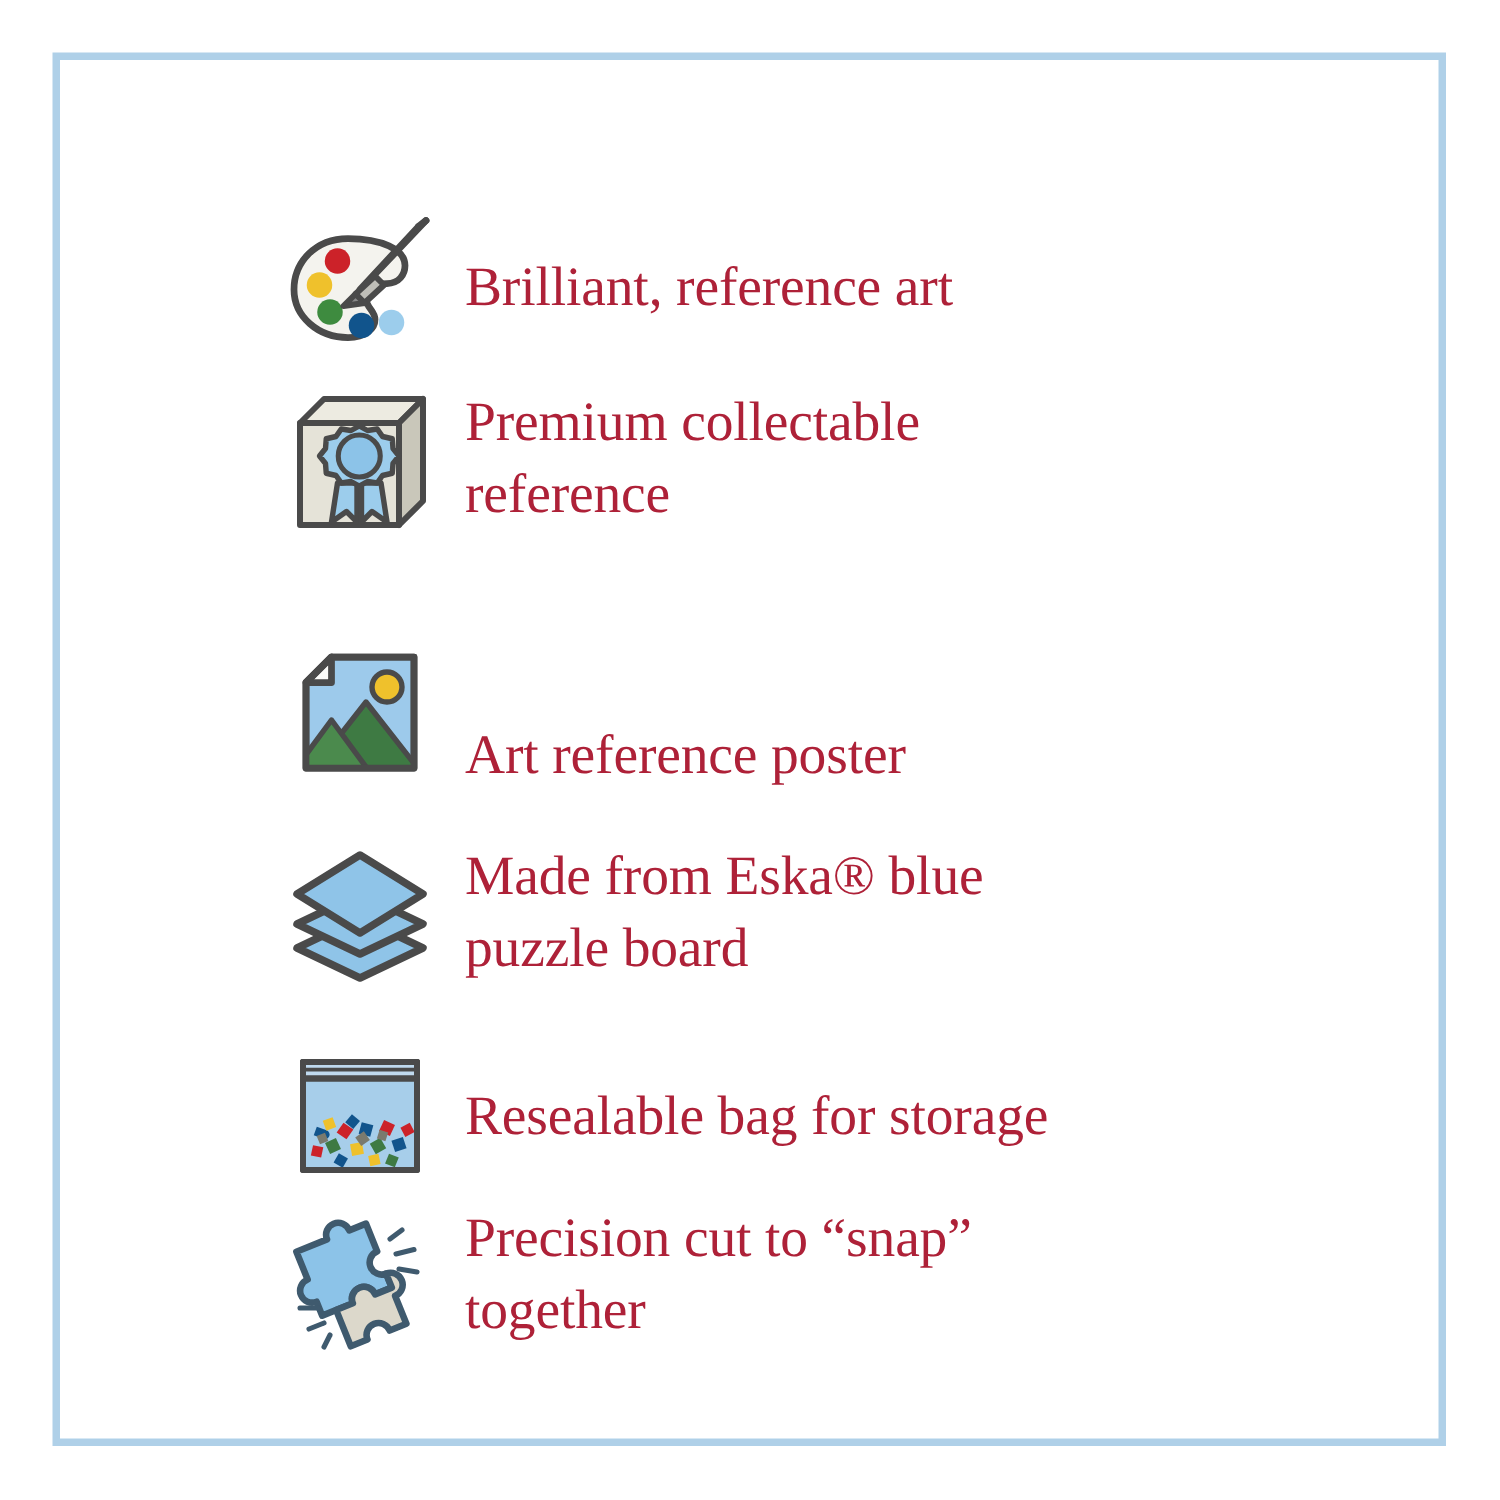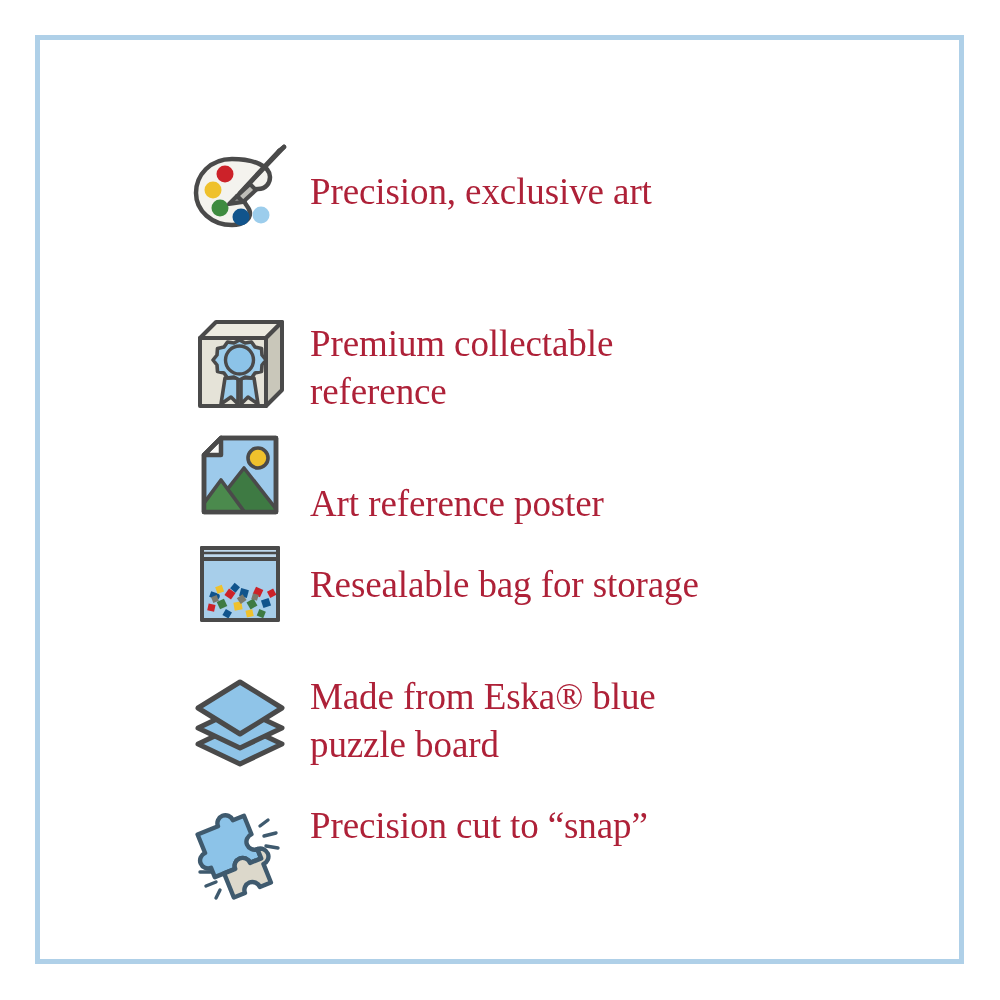--- a/index.html
+++ b/index.html
@@ -64,21 +64,21 @@
     color: #AE2138;
     font-size: 37px;
     line-height: 1.30;
     letter-spacing: -0.1px;
     padding-top: 2px;
     font-family: "Liberation Serif", "DejaVu Serif", serif;
   }
 
   
   .row-0 { height: 130px; align-items: center; }
-  .row-1 { height: 160px; align-items: flex-end; }
+  .row-1 { height: 160px; align-items: flex-start; }
   .row-2 { height: 112px; align-items: flex-end; }
   .row-3 { height: 112px; align-items: center; }
   .row-4 { height: 160px; align-items: center; }
   .row-5 { height: 160px; }
 
   .label-cell .line { display: block; white-space: nowrap; }
 </style>
 </head>
 <body>
 
@@ -109,21 +109,21 @@
             <path d="M52 54 L91 12" stroke="#4A4A4A" stroke-width="4.5" stroke-linecap="round" fill="none"></path>
             <path d="M58 48 L96 8" stroke="#4A4A4A" stroke-width="4.5" stroke-linecap="round" fill="none"></path>
             <path d="M91 12 L96 8" stroke="#4A4A4A" stroke-width="4.5" stroke-linecap="round"></path>
 
             <path d="M49 57 L62 45 L68 51 L55 63 Z" fill="#BFBEB8" stroke="#4A4A4A" stroke-width="4" stroke-linejoin="round"></path>
 
             <path d="M49 57 L41 65 L55 63 Z" fill="#8A8A8A" stroke="#4A4A4A" stroke-width="4" stroke-linejoin="round"></path>
           </svg>
         </div>
         <div class="label-cell">
-          <span class="line">Precision, exclusive art</span>
+          <span class="line">Brilliant, reference art</span>
         </div>
       </div>
 
       <div class="feature-row row-1">
         <div class="icon-cell">
           <svg width="104" height="104" viewBox="0 0 104 104" aria-hidden="true">
 
             <path d="M12 26 L28 10 L94 10 L78 26 Z" fill="#EDEBE1" stroke="#4A4A4A" stroke-width="4" stroke-linejoin="round"></path>
 
             <path d="M78 26 L94 10 L94 78 L78 94 Z" fill="#C9C7BA" stroke="#4A4A4A" stroke-width="4" stroke-linejoin="round"></path>
@@ -161,20 +161,37 @@
             </clipPath>
             <g clip-path="url(#posterClip)">
               <path d="M56 44 L92 90 L20 90 Z" fill="#3E7A43" stroke="#4A4A4A" stroke-width="3.6" stroke-linejoin="round"></path>
               <path d="M33 56 L58 90 L8 90 Z" fill="#4B8A4D" stroke="#4A4A4A" stroke-width="3.6" stroke-linejoin="round"></path>
             </g>
             <path d="M33 14 L88 14 L88 88 L16 88 L16 31 Z" fill="none" stroke="#4A4A4A" stroke-width="4.5" stroke-linejoin="round"></path>
           </svg>
         </div>
         <div class="label-cell">
           <span class="line">Art reference poster</span>
+        </div>
+      </div>
+
+      <div class="feature-row row-4">
+        <div class="icon-cell">
+          <svg width="104" height="104" viewBox="0 0 104 104" aria-hidden="true">
+
+            <path d="M52 56 L94 76 L52 96 L10 76 Z" fill="#8FC4E8" stroke="#4A4A4A" stroke-width="5" stroke-linejoin="round"></path>
+
+            <path d="M52 40 L94 60 L52 80 L10 60 Z" fill="#8FC4E8" stroke="#4A4A4A" stroke-width="5" stroke-linejoin="round"></path>
+
+            <path d="M52 14 L94 40 L52 66 L10 40 Z" fill="#8FC4E8" stroke="#4A4A4A" stroke-width="5" stroke-linejoin="round"></path>
+          </svg>
+        </div>
+        <div class="label-cell">
+          <span class="line">Made from Eska® blue</span>
+          <span class="line">puzzle board</span>
         </div>
       </div>
 
       <div class="feature-row row-3">
         <div class="icon-cell">
           <svg width="104" height="104" viewBox="0 0 104 104" aria-hidden="true">
             <clipPath id="bagClip">
               <rect x="14" y="16" width="76" height="72"></rect>
             </clipPath>
 
@@ -207,37 +224,20 @@
             <rect x="14" y="16" width="76" height="72" fill="none" stroke="#4A4A4A" stroke-width="4" stroke-linejoin="round"></rect>
             <line x1="14" y1="27" x2="90" y2="27" stroke="#4A4A4A" stroke-width="4"></line>
             <line x1="14" y1="21" x2="90" y2="21" stroke="#4A4A4A" stroke-width="2.5"></line>
           </svg>
         </div>
         <div class="label-cell">
           <span class="line">Resealable bag for storage</span>
         </div>
       </div>
 
-      <div class="feature-row row-4">
-        <div class="icon-cell">
-          <svg width="104" height="104" viewBox="0 0 104 104" aria-hidden="true">
-
-            <path d="M52 56 L94 76 L52 96 L10 76 Z" fill="#8FC4E8" stroke="#4A4A4A" stroke-width="5" stroke-linejoin="round"></path>
-
-            <path d="M52 40 L94 60 L52 80 L10 60 Z" fill="#8FC4E8" stroke="#4A4A4A" stroke-width="5" stroke-linejoin="round"></path>
-
-            <path d="M52 14 L94 40 L52 66 L10 40 Z" fill="#8FC4E8" stroke="#4A4A4A" stroke-width="5" stroke-linejoin="round"></path>
-          </svg>
-        </div>
-        <div class="label-cell">
-          <span class="line">Made from Eska® blue</span>
-          <span class="line">puzzle board</span>
-        </div>
-      </div>
-
       <div class="feature-row row-5">
         <div class="icon-cell">
           <svg width="108" height="108" viewBox="0 0 108 108" aria-hidden="true">
             <g transform="rotate(-22 54 54)">
 
               <path d="M22 20
                        L46 20
                        a9 9 0 0 1 14 0
                        L54 20 L54 20
                        L60 20 L60 20
@@ -255,18 +255,19 @@
 
             <g stroke="#3F5A6E" stroke-width="3.4" stroke-linecap="round">
               <line x1="30" y1="82" x2="20" y2="86"></line>
               <line x1="26" y1="72" x2="14" y2="72"></line>
               <line x1="34" y1="90" x2="30" y2="98"></line>
             </g>
           </svg>
         </div>
         <div class="label-cell">
           <span class="line">Precision cut to “snap”</span>
+          <span class="line">together</span>
         </div>
       </div>
 
     </div>
   </div>
 </div>
 
 </body></html>

